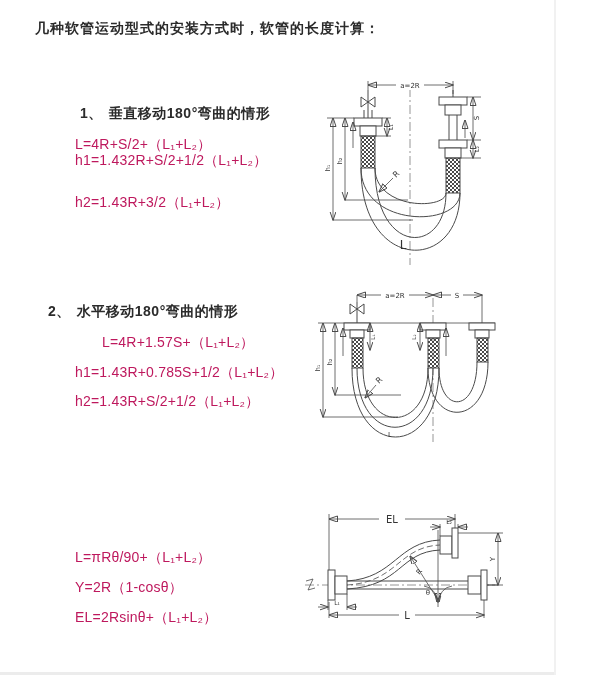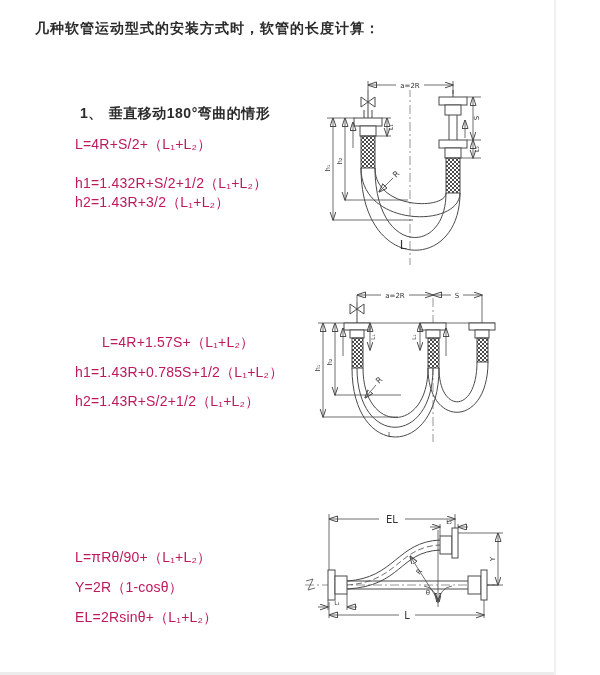--- a/index.html
+++ b/index.html
@@ -24,23 +24,26 @@
 <body>
 
 <div class="page">
 
   <div class="title">几种软管运动型式的安装方式时，软管的长度计算：</div>
 
   <div class="sec-head" style="left:48px;top:105px;margin-left:32px;">
     <span class="num">1、</span><span>垂直移动180°弯曲的情形</span>
   </div>
   <div class="formula" style="left:75px;top:136px;">L=4R+S/2+（L₁+L₂）</div>
-  <div class="formula" style="left:75px;top:175px;">h1=1.432R+S/2+1/2（L₁+L₂）</div>
+  <div class="formula" style="left:75px;top:152px;">h1=1.432R+S/2+1/2（L₁+L₂）</div>
   <div class="formula" style="left:75px;top:194px;">h2=1.43R+3/2（L₁+L₂）</div>
 
+  <div class="sec-head" style="left:48px;top:303px;">
+    <span class="num">2、</span><span>水平移动180°弯曲的情形</span>
+  </div>
   <div class="formula" style="left:75px;top:334px;margin-left:27px;">L=4R+1.57S+（L₁+L₂）</div>
   <div class="formula" style="left:75px;top:364px;">h1=1.43R+0.785S+1/2（L₁+L₂）</div>
   <div class="formula" style="left:75px;top:393px;">h2=1.43R+S/2+1/2（L₁+L₂）</div>
 
   <div class="formula" style="left:75px;top:549px;">L=πRθ/90+（L₁+L₂）</div>
   <div class="formula" style="left:75px;top:579px;">Y=2R（1-cosθ）</div>
   <div class="formula" style="left:75px;top:609px;text-align:right;">EL=2Rsinθ+（L₁+L₂）</div>
 
   <svg class="dwg" style="left:313px;top:68px;" width="285" height="200" viewBox="0 0 285 200">
     <defs>

